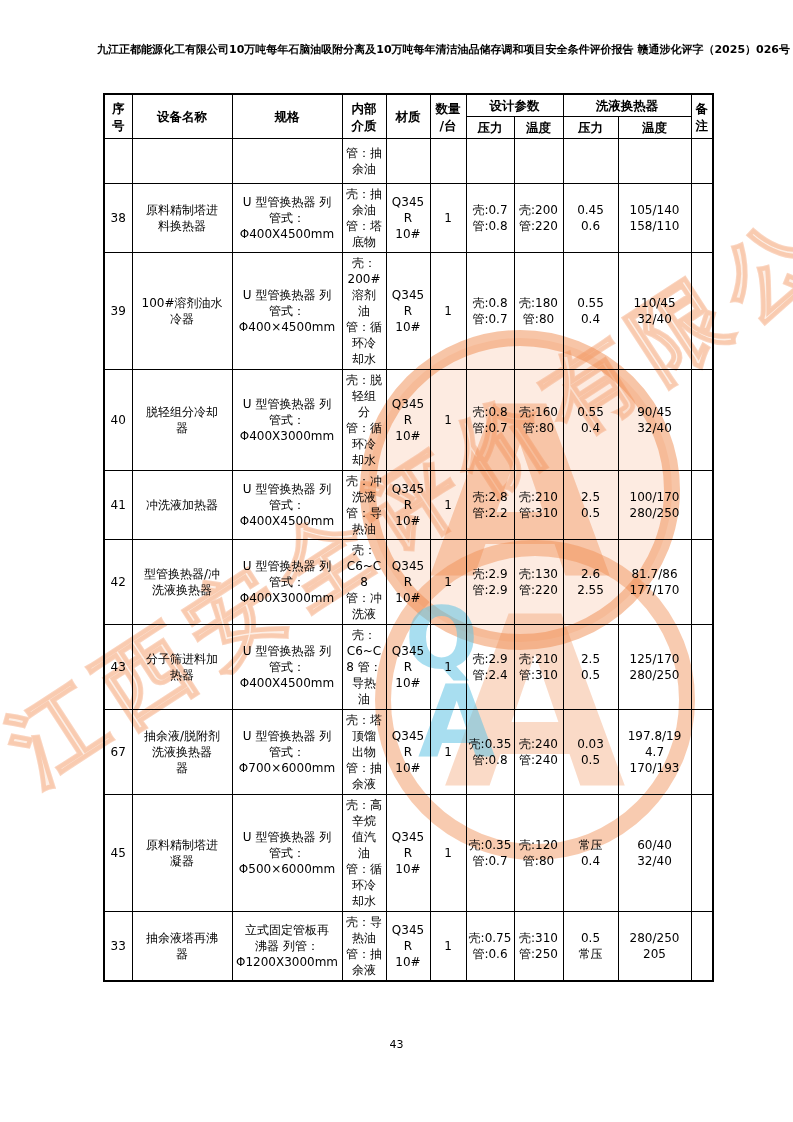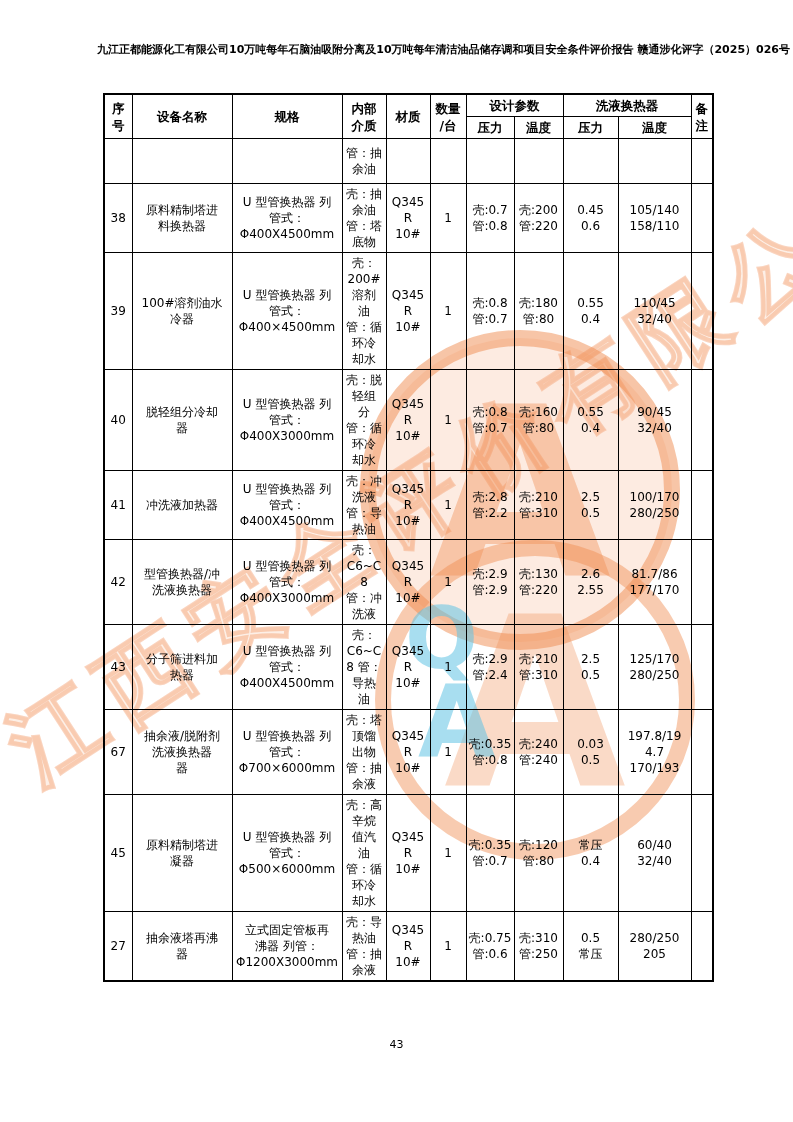--- a/index.html
+++ b/index.html
@@ -360,21 +360,21 @@
 管:0.7</td>
             <td class="c-dt">壳:120
 管:80</td>
             <td class="c-op">常压
 0.4</td>
             <td class="c-ot">60/40
 32/40</td>
             <td class="c-remark"></td>
           </tr>
           <tr>
-            <td class="c-no">27</td>
+            <td class="c-no">33</td>
             <td class="c-name">抽余液塔再沸
 器</td>
             <td class="c-spec">立式固定管板再
 沸器 列管：
 Φ1200X3000mm</td>
             <td class="c-medium">壳：导
 热油
 管：抽
 余液</td>
             <td class="c-material">Q345

